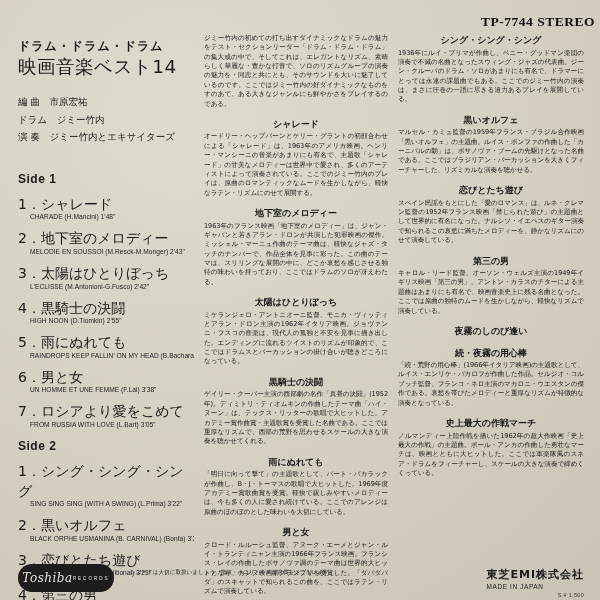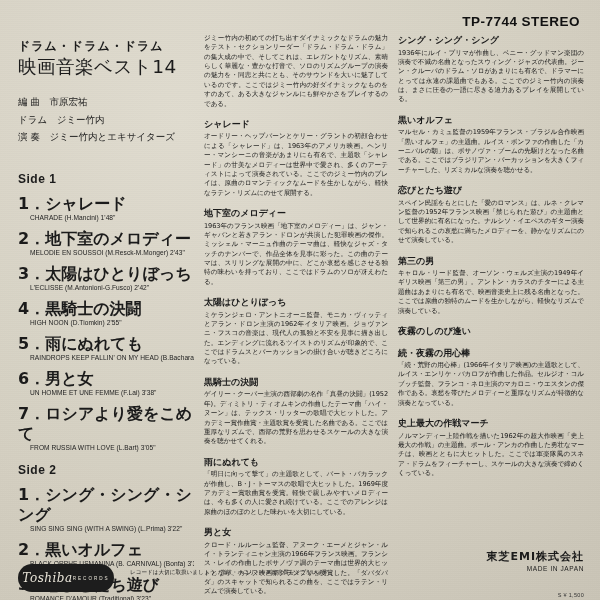--- a/index.html
+++ b/index.html
@@ -20,22 +20,22 @@
   }
   .grain{
     position:absolute;inset:0;
     background:
       repeating-linear-gradient(0deg, rgba(0,0,0,0.012) 0 1px, rgba(255,255,255,0.012) 1px 2px);
     pointer-events:none;
   }
   
   .catalog{
     position:absolute;
-    top:14px;right:20px;
-    font-family:Liberation Sans, sans-serif;
+    top:14px;right:5px;
+    font-family:Liberation Serif, serif;
     font-size:13.5px;
     letter-spacing:.5px;
     font-weight:700;
     color:#111;
   }
   .catalog .stereo{font-weight:700;margin-left:4px;}
 
   
   .cols{
     position:absolute;
@@ -80,43 +80,44 @@
   }
   .side-head.second{margin-top:10px;}
   ol.tracks{
     list-style:none;
     margin:0;padding:0;
   }
   ol.tracks li{
     margin-bottom:6.5px;
   }
   .tk-jp{
-    font-size:16px;
+    font-size:14px;
     line-height:1.25;
-    font-weight:700;
+    font-weight:400;
   }
   .tk-ro{
     font-family:"Liberation Sans", sans-serif;
     font-size:6.6px;
     letter-spacing:.05px;
     line-height:1.3;
     color:#222;
     padding-left:12px;
     display:block;
     white-space:nowrap;
     overflow:hidden;
   }
 
   
   .note-block{margin-bottom:9px;}
   .note-h{
     font-size:9px;
     font-weight:700;
     line-height:1.4;
     margin:0 0 2px 0;
+    text-align:center;
   }
   .note-p{
     font-size:6.6px;
     line-height:1.42;
     text-align:justify;
     margin:0;
     letter-spacing:-0.1px;
   }
   .col-mid .note-p, .col-right .note-p{
     -webkit-hyphens:none;
@@ -161,22 +162,21 @@
   }
   .fineprint{
     position:absolute;
     left:112px;bottom:16px;
     font-size:5.6px;
     line-height:1.5;
     color:#222;
   }
   .company{
     position:absolute;
-    right:0;bottom:20px;
-    text-align:right;
+    right:0;bottom:2px;
   }
   .company .cn{
     font-size:11px;
     font-weight:700;
     letter-spacing:1px;
     line-height:1.3;
   }
   .company .mij{
     font-family:"Liberation Sans", sans-serif;
     font-size:6.5px;

